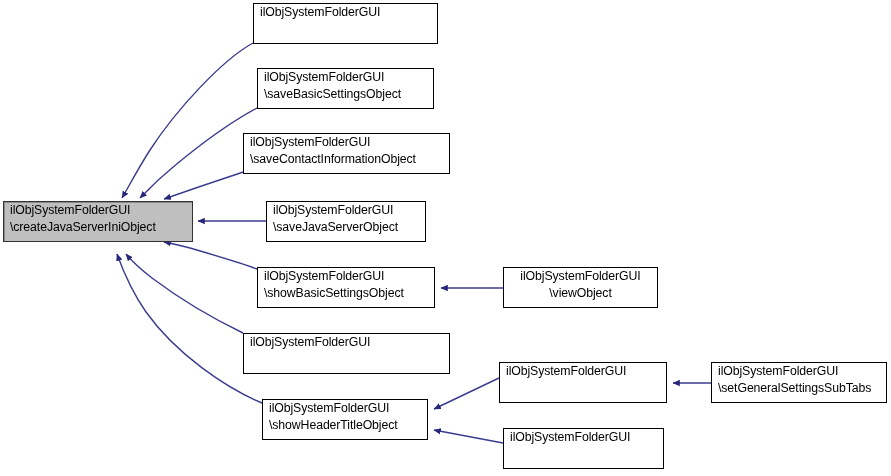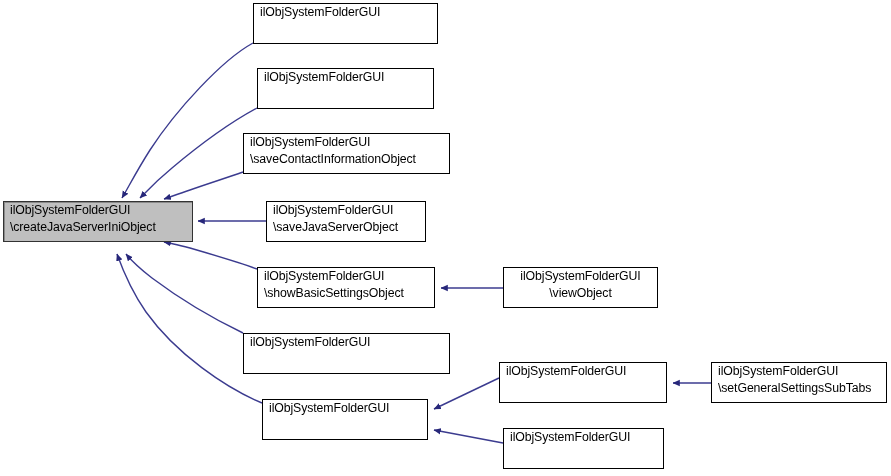--- a/index.html
+++ b/index.html
@@ -81,20 +81,21 @@
     <span class="ln">ilObjSystemFolderGUI</span>
     <span class="ln">\createJavaServerIniObject</span>
   </div>
 
   <div class="node" style="left: 253px; top: 3px; width: 185px; height: 41px;">
     <span class="ln">ilObjSystemFolderGUI</span>
   </div>
 
   <div class="node" style="left: 257px; top: 68px; width: 177px; height: 41px;">
     <span class="ln">ilObjSystemFolderGUI</span>
+    <span class="ln">\saveBasicSettingsObject</span>
   </div>
 
   <div class="node" style="left: 243px; top: 133px; width: 207px; height: 41px;">
     <span class="ln">ilObjSystemFolderGUI</span>
     <span class="ln">\saveContactInformationObject</span>
   </div>
 
   <div class="node" style="left: 266px; top: 201px; width: 160px; height: 41px;">
     <span class="ln">ilObjSystemFolderGUI</span>
     <span class="ln">\saveJavaServerObject</span>
@@ -104,20 +105,21 @@
     <span class="ln">ilObjSystemFolderGUI</span>
     <span class="ln">\showBasicSettingsObject</span>
   </div>
 
   <div class="node" style="left: 243px; top: 333px; width: 207px; height: 41px;">
     <span class="ln">ilObjSystemFolderGUI</span>
   </div>
 
   <div class="node" style="left: 262px; top: 399px; width: 166px; height: 41px;">
     <span class="ln">ilObjSystemFolderGUI</span>
+    <span class="ln">\showHeaderTitleObject</span>
   </div>
 
   <div class="node centered-text" style="left: 503px; top: 267px; width: 155px; height: 41px;">
     <span class="ln">ilObjSystemFolderGUI</span>
     <span class="ln">\viewObject</span>
   </div>
 
   <div class="node" style="left: 499px; top: 362px; width: 168px; height: 41px;">
     <span class="ln">ilObjSystemFolderGUI</span>
   </div>

